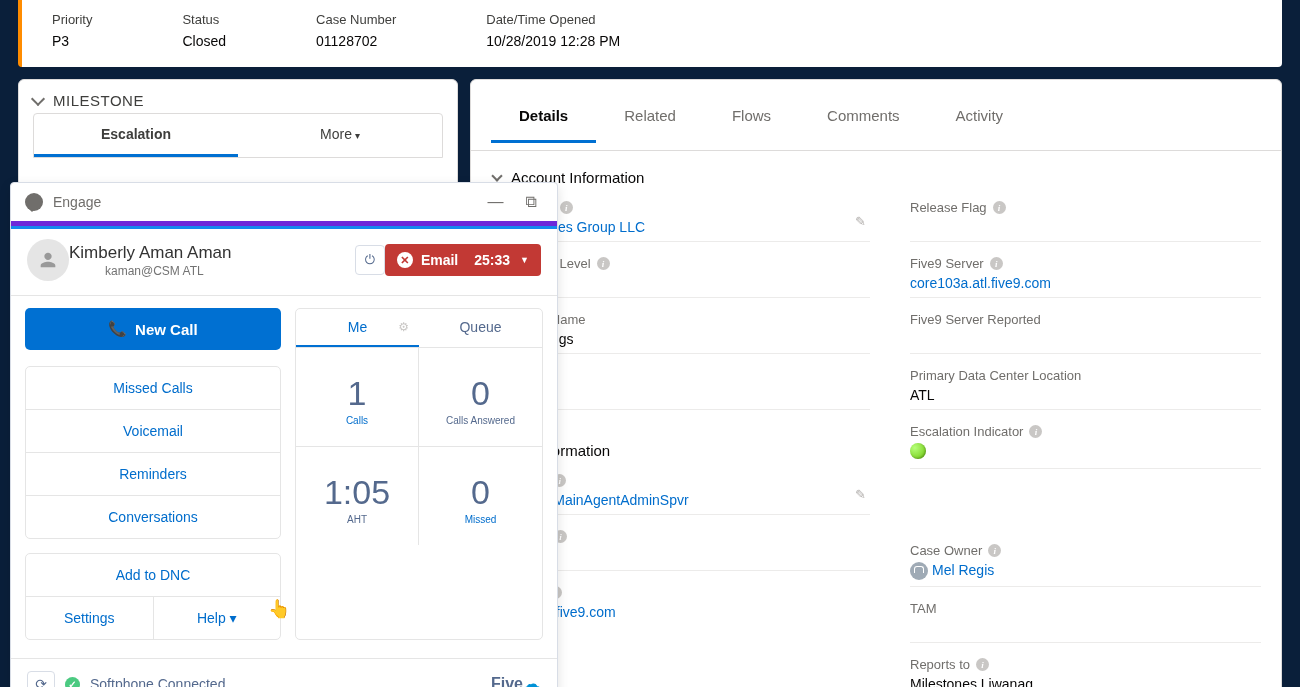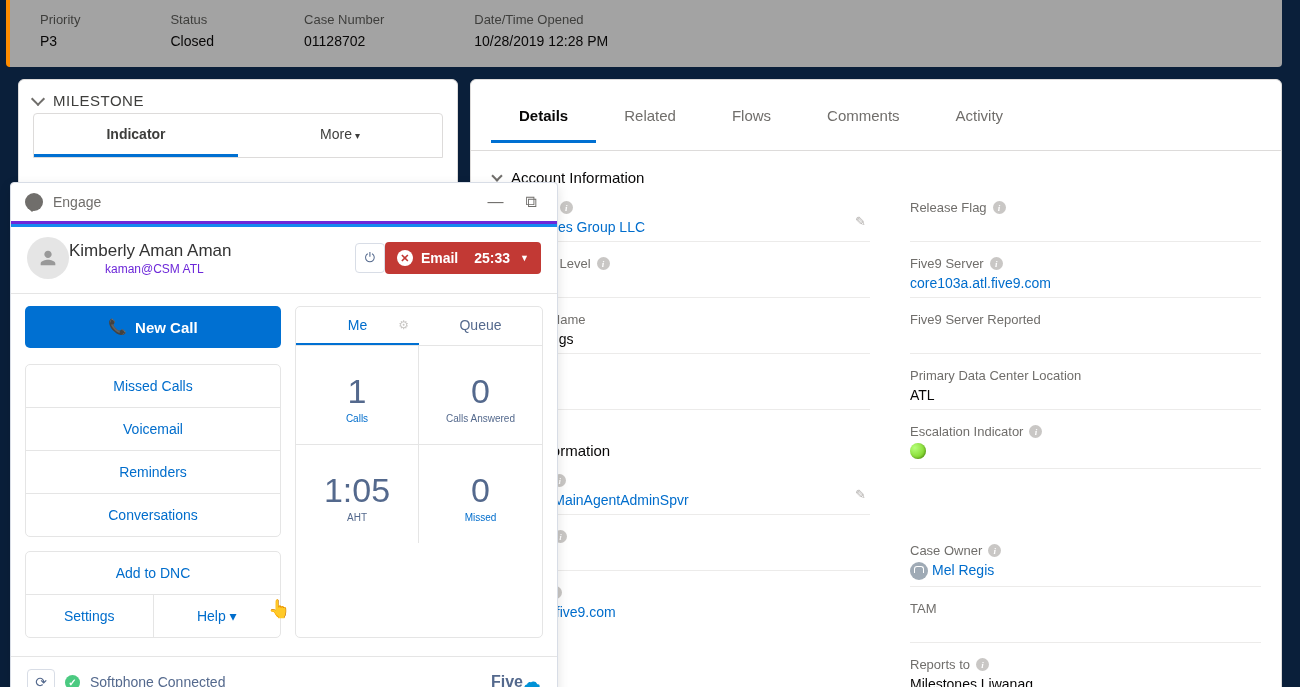--- a/index.html
+++ b/index.html
@@ -1,18 +1,18 @@
 <!DOCTYPE html>
 <html><head>
 <meta charset="utf-8">
 <style>
 * { box-sizing: border-box; margin: 0; padding: 0; font-family: -apple-system, BlinkMacSystemFont, "Segoe UI", Arial, sans-serif; }
 body { background: #0a1f3a; width: 1300px; height: 687px; overflow: hidden; position: relative; font-size: 13px; color: #3e3e3c; }
 
-.top-bar { background: #a3a3a3; border-left: 4px solid #ff8c00; padding: 12px 30px 18px; display: flex; gap: 90px; margin: 0 18px 0 6px; border-radius: 0 0 4px 4px; align-items: flex-end; }
+.top-bar { background: #ffffff; border-left: 4px solid #ff8c00; padding: 12px 30px 18px; display: flex; gap: 90px; margin: 0 18px 0 18px; border-radius: 0 0 4px 4px; align-items: flex-end; }
 .top-field-label { font-size: 13px; color: #3e3e3c; margin-bottom: 6px; }
 .top-field-value { font-size: 14px; color: #080707; }
 
 .main-row { display: flex; gap: 12px; padding: 12px 18px 0 18px; }
 
 .left-panel { width: 440px; background: #fff; border-radius: 6px; padding: 12px 14px; border: 1px solid #dddbda; }
 .milestone-header { display: flex; align-items: center; gap: 10px; font-weight: 400; font-size: 15px; color: #3e3e3c; margin-bottom: 4px; letter-spacing: 0.5px; }
 .chevron-down { display: inline-block; width: 10px; height: 10px; border-left: 2px solid #706e6b; border-bottom: 2px solid #706e6b; transform: rotate(-45deg); margin-top: -4px; }
 .milestone-tabs { display: flex; border: 1px solid #dddbda; border-radius: 4px 4px 0 0; }
 .milestone-tab { flex: 1; text-align: center; padding: 12px 0; font-size: 14px; cursor: pointer; }
@@ -36,33 +36,33 @@
 .field-value.link { color: #006dcc; }
 .pencil { position:absolute; right:4px; top:14px; color:#b0adab; font-size:13px; cursor:pointer; }
 
 .green-flag { display:inline-block; color:#2e7d32; font-size:15px; margin-right:3px; }
 .green-dot { width:16px; height:16px; border-radius:50%; background: radial-gradient(circle at 30% 30%, #b6ff7a, #6ac40a); display:inline-block; box-shadow: inset -1px -1px 2px rgba(0,0,0,0.25); }
 .owner-icon { width:18px; height:18px; border-radius:50%; background:#9faab5; display:inline-block; vertical-align:middle; margin-right:4px; position:relative; }
 .owner-icon::after { content:""; position:absolute; width:8px; height:6px; border:1.5px solid #fff; border-radius:3px 3px 0 0; border-bottom:none; left:4px; top:4px; }
 
 
 .engage-panel { position: absolute; left: 10px; top: 182px; width: 548px; background:#fff; border:1px solid #d8dde6; border-radius:4px; box-shadow: 0 4px 12px rgba(0,0,0,0.12); z-index: 50; }
-.engage-title-bar { display:flex; align-items:center; padding: 10px 14px; border-bottom: 3px solid #6d28d9; gap:10px; }
+.engage-title-bar { display:flex; align-items:center; padding: 10px 14px; border-bottom: 5px solid #6d28d9; gap:10px; }
 .bubble-icon { width:18px; height:18px; border-radius:50%; background:#706e6b; position:relative; }
 .bubble-icon::after{content:""; position:absolute; width:0;height:0; border:3px solid transparent; border-top-color:#706e6b; bottom:-4px; left:4px;}
 .engage-title { flex:1; font-size:14px; color:#706e6b; }
 .win-ctrl { color:#706e6b; font-size:16px; cursor:pointer; padding:0 6px; }
 
 .engage-border-top { height: 3px; background:#1589ee; }
 .engage-header { display:flex; align-items:center; padding:10px 16px 14px; border-bottom:1px solid #e5e5e5;}
 .avatar { width:42px; height:42px; border-radius:50%; background:#e5e5e5; display:flex; align-items:center; justify-content:center; }
 .avatar svg { width:22px; height:22px; fill:#999; }
 .agent-meta { flex:1; }
 .agent-name { font-size:17px; color:#333; margin-bottom:1px; }
-.agent-sub { font-size:12px; color:#6d28d9;padding-left:36px; }
+.agent-sub { font-size:12px; color:#737373;padding-left:36px; }
 .power-btn { width:30px; height:30px; border:1px solid #d8dde6; border-radius:4px; display:flex; align-items:center; justify-content:center; cursor:pointer; color:#54698d; }
 .email-pill { background:#c23934; color:#fff; border-radius:4px; padding:8px 12px; display:flex; align-items:center; gap:8px; font-size:14px; font-weight:600; }
 .email-x { width:16px; height:16px; border-radius:50%; background:#fff; color:#c23934; display:inline-flex; align-items:center; justify-content:center; font-size:11px; font-weight:bold; }
 .email-caret { font-size:9px; margin-left:2px; }
 
 .engage-body { display:flex; padding: 12px 14px; gap:14px; }
 .actions-col { width: 256px; }
 .new-call-btn { background:#0070d2; color:#fff; border-radius:5px; padding:12px 0; text-align:center; font-size:15px; font-weight:600; cursor:pointer; display:flex; align-items:center; justify-content:center; gap:8px; }
 .action-list { margin-top: 16px; border:1px solid #e5e5e5; border-radius:5px; overflow:hidden; }
 .action-item { padding:13px 0; text-align:center; color:#006dcc; font-size:14px; cursor:pointer; border-bottom:1px solid #e5e5e5; }
@@ -119,21 +119,21 @@
 </div>
 
 <div class="main-row">
 
   <div class="left-panel">
     <div class="milestone-header">
       <span class="chevron-down"></span>
       <span>MILESTONE</span>
     </div>
     <div class="milestone-tabs">
-      <div class="milestone-tab active">Indicator</div>
+      <div class="milestone-tab active">Escalation</div>
       <div class="milestone-tab">
         <span>More</span><span class="more-caret">▾</span>
       </div>
     </div>
   </div>
 
   <div class="right-panel">
     <div class="detail-tabs">
       <div class="detail-tab active">Details</div>
       <div class="detail-tab">Related</div>

